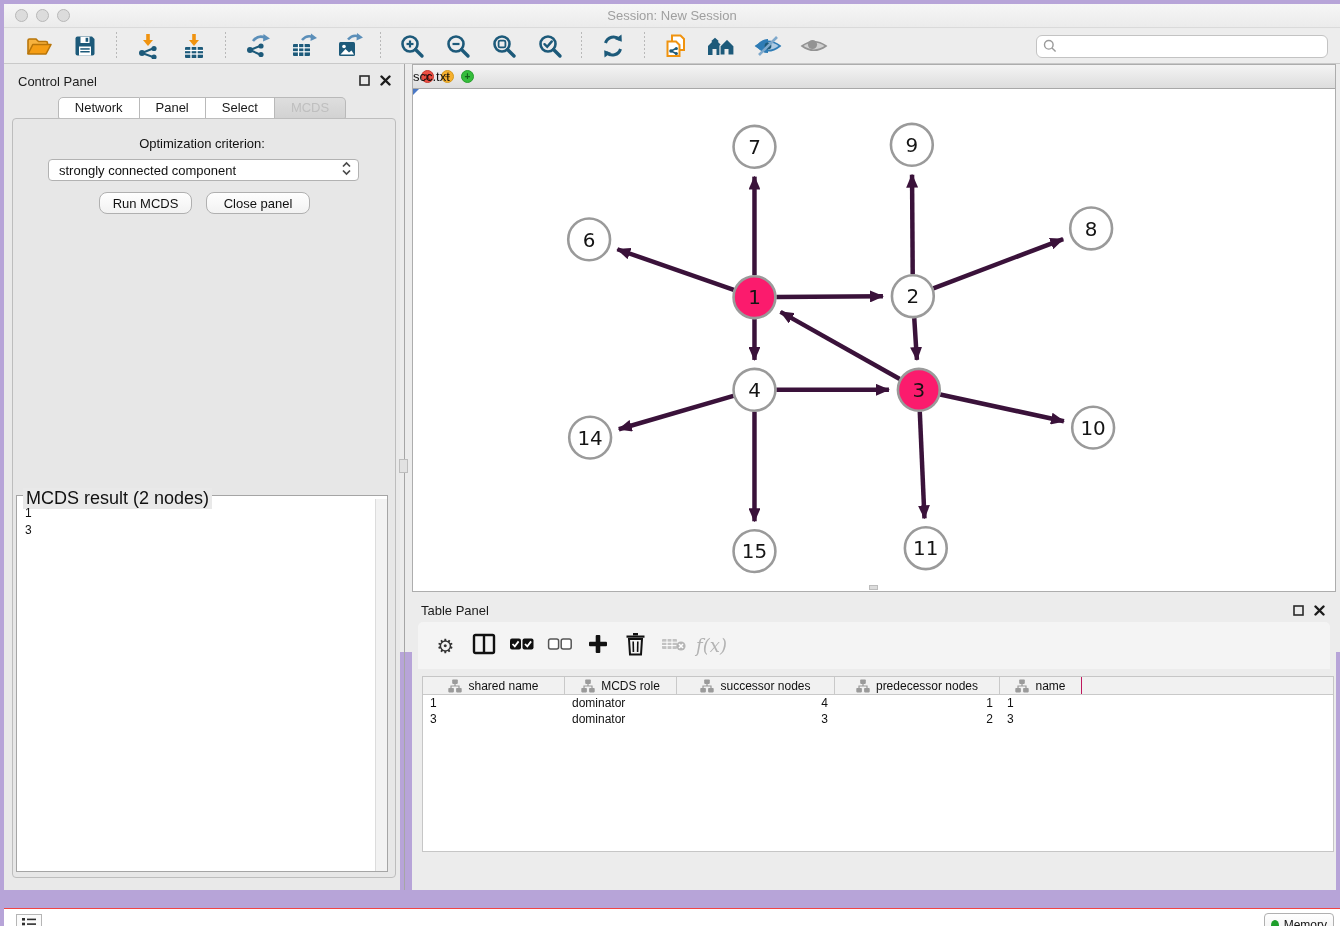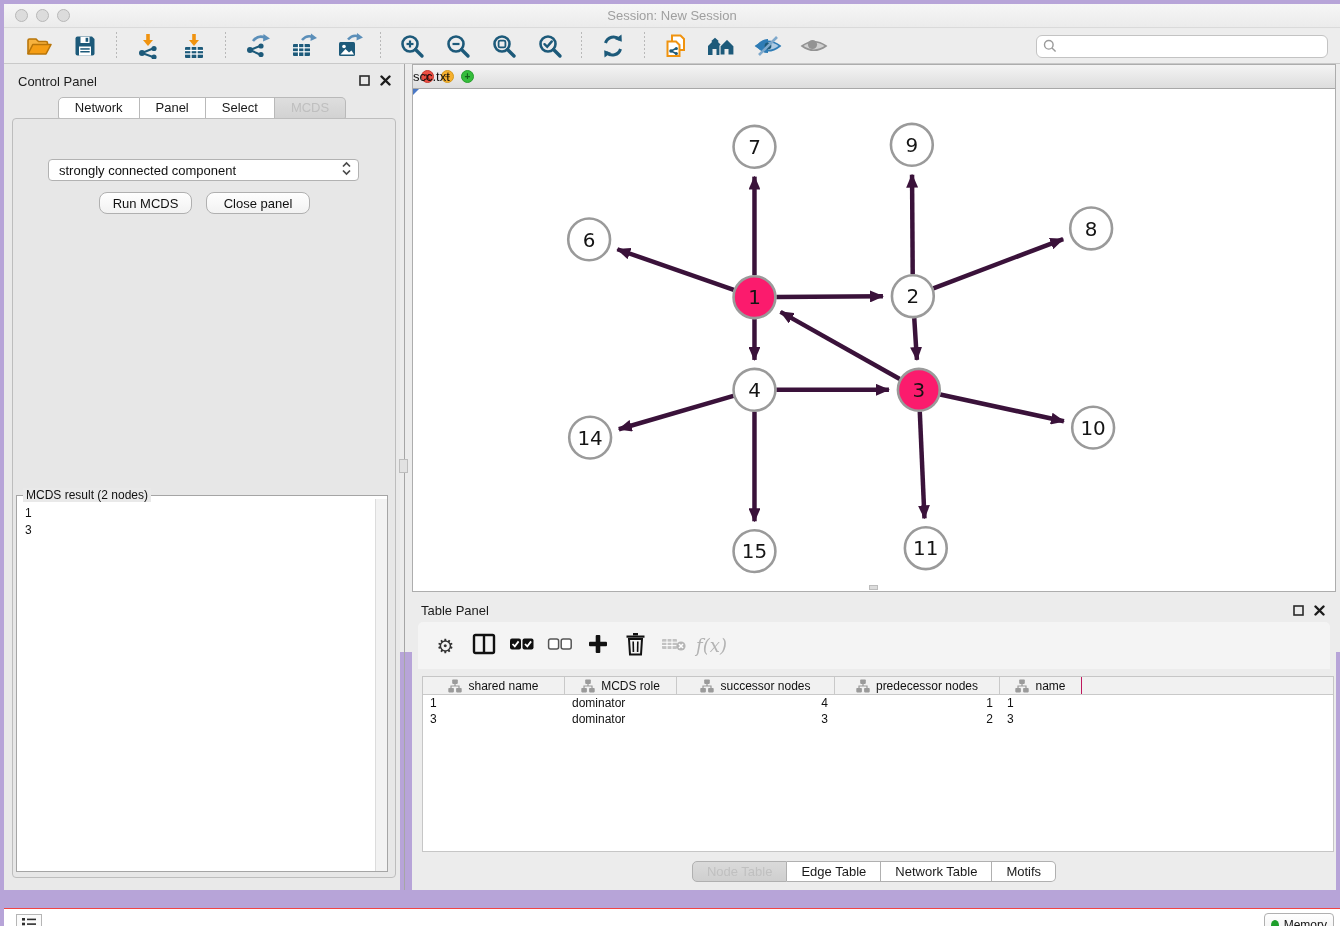--- a/index.html
+++ b/index.html
@@ -52,21 +52,21 @@
   .dropdown .dd-label{flex:1;}
   .cp-buttons{position:absolute;left:0;top:128px;width:100%;height:22px;}
   .btn{position:absolute;height:22px;background:linear-gradient(#fefefe,#f2f2f2);
     border:1px solid #b0b0b0;border-radius:8px;font-size:13px;color:#111;
     font-family:"Liberation Sans",sans-serif;}
   .btn-run{left:95px;width:93px;}
   .btn-close{left:202px;width:104px;}
   .result-box{position:absolute;left:12px;top:431px;width:372px;height:377px;
     border:1px solid #a5a5a5;background:#fff;}
   .result-legend{position:absolute;left:6px;top:-8px;background:#e9e9e9;padding:0 3px;
-    font-size:12px;color:#111;}
+    font-size:18px;color:#111;}
   .result-body{position:absolute;left:0;top:3px;right:12px;bottom:0;
     padding:6px 0 0 8px;font-size:12px;color:#111;line-height:17px;}
   .result-scrollbar{position:absolute;right:0;top:3px;width:12px;bottom:0;
     background:#f2f2f2;border-left:1px solid #dcdcdc;}
 
   
   .v-splitter{position:absolute;left:400px;top:60px;width:1px;height:826px;background:#a6a6a6;}
   .v-grip{position:absolute;left:395px;top:455px;width:9px;height:14px;background:#e2e2e2;
     border:1px solid #bdbdbd;}
 
@@ -355,20 +355,21 @@
           </svg>
       </button>
     </div>
     <div class="cp-tabs">
         <div class="tab">Network</div>
         <div class="tab">Panel</div>
         <div class="tab">Select</div>
         <div class="tab active">MCDS</div>
       </div>
     <div class="cp-pane"></div>
+    <div class="opt-label">Optimization criterion:</div>
     <div class="dropdown">
       <span class="dd-label">strongly connected component</span>
       <span>
         <svg width="11" height="15" viewBox="0 0 11 15">
             <path d="M2 5.5 L5.5 2 L9 5.5" fill="none" stroke="#4a4a4a" stroke-width="1.7"></path>
             <path d="M2 9.5 L5.5 13 L9 9.5" fill="none" stroke="#4a4a4a" stroke-width="1.7"></path>
           </svg>
       </span>
     </div>
     <div class="cp-buttons">
@@ -621,26 +622,20 @@
           </div>
           <div class="dt-row">
             <div class="td" style="width: 142px; flex: 0 0 142px; text-align: left;">3</div>
             <div class="td" style="width: 112px; flex: 0 0 112px; text-align: left;">dominator</div>
             <div class="td" style="width: 158px; flex: 0 0 158px; text-align: right;">3</div>
             <div class="td" style="width: 165px; flex: 0 0 165px; text-align: right;">2</div>
             <div class="td" style="width: 82px; flex: 0 0 82px; text-align: left;">3</div>
           </div>
         </div>
     </div>
-    <div class="tp-tabs">
-        <div class="tp-tab active">Node Table</div>
-        <div class="tp-tab">Edge Table</div>
-        <div class="tp-tab">Network Table</div>
-        <div class="tp-tab">Motifs</div>
-      </div>
   </div>
 
   <div class="status-bar">
     <button class="sb-left-btn">
       <span>
         <svg width="16" height="14" viewBox="0 0 16 14">
             <g fill="#2e2e2e">
               <rect x="1" y="1" width="3" height="2.6"></rect>
               <rect x="6" y="1.6" width="9" height="1.6"></rect>
               <rect x="1" y="5.7" width="3" height="2.6"></rect>

